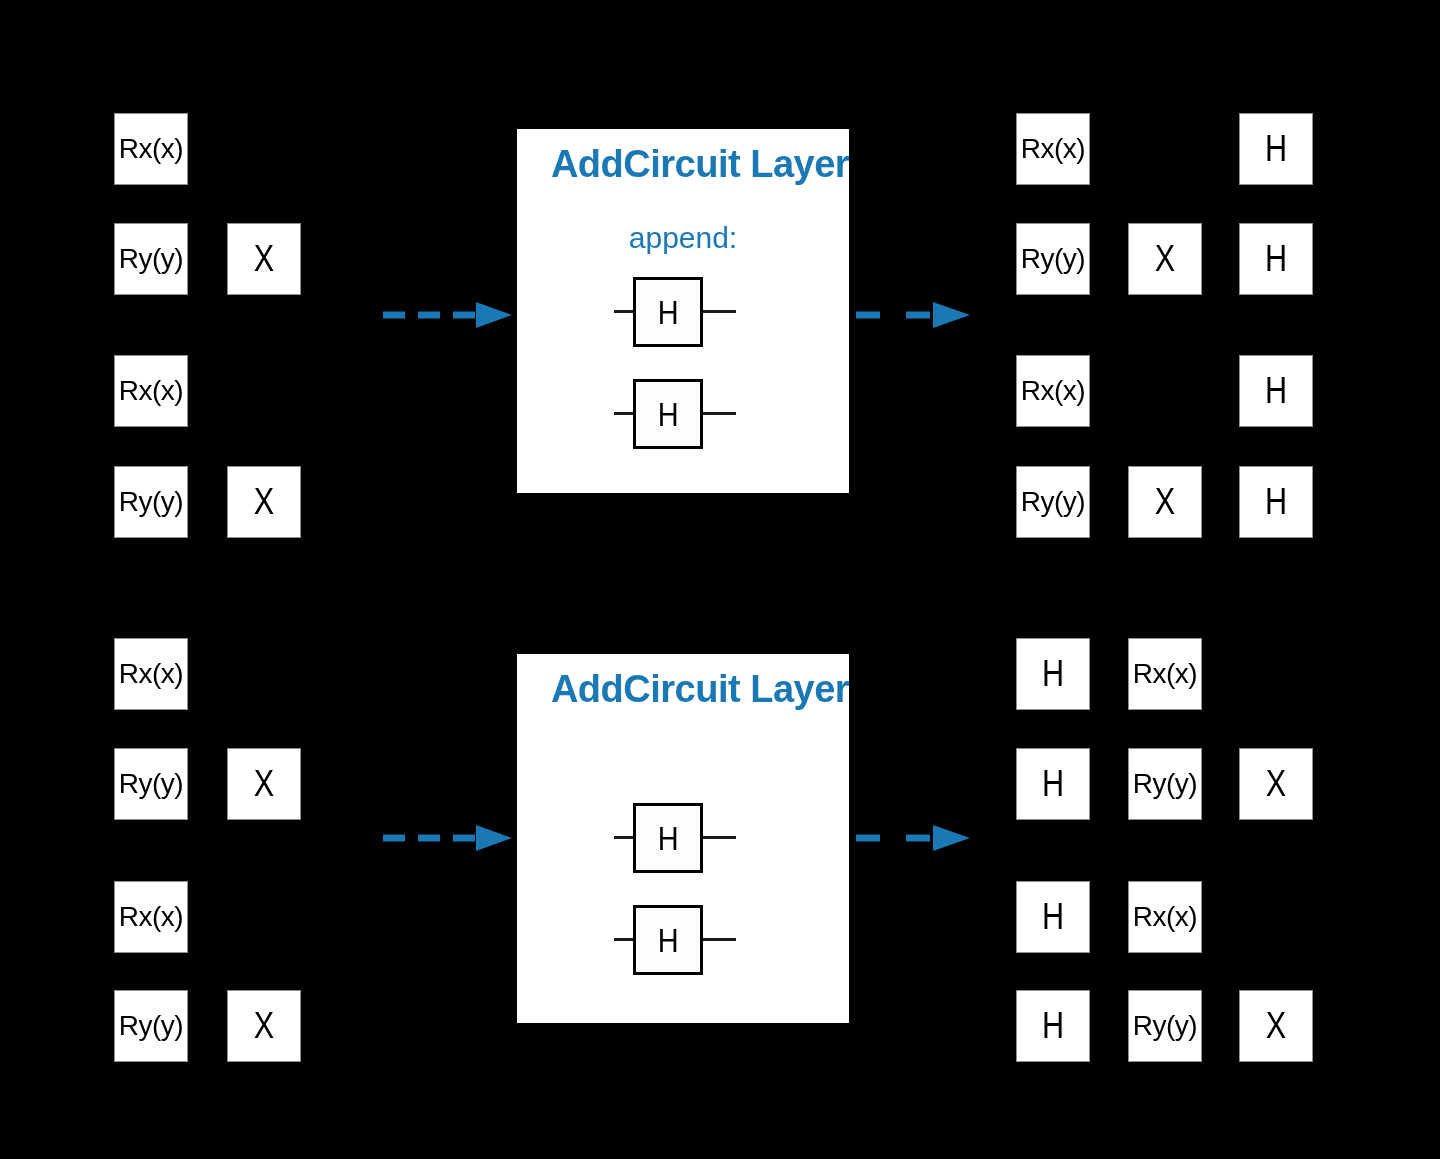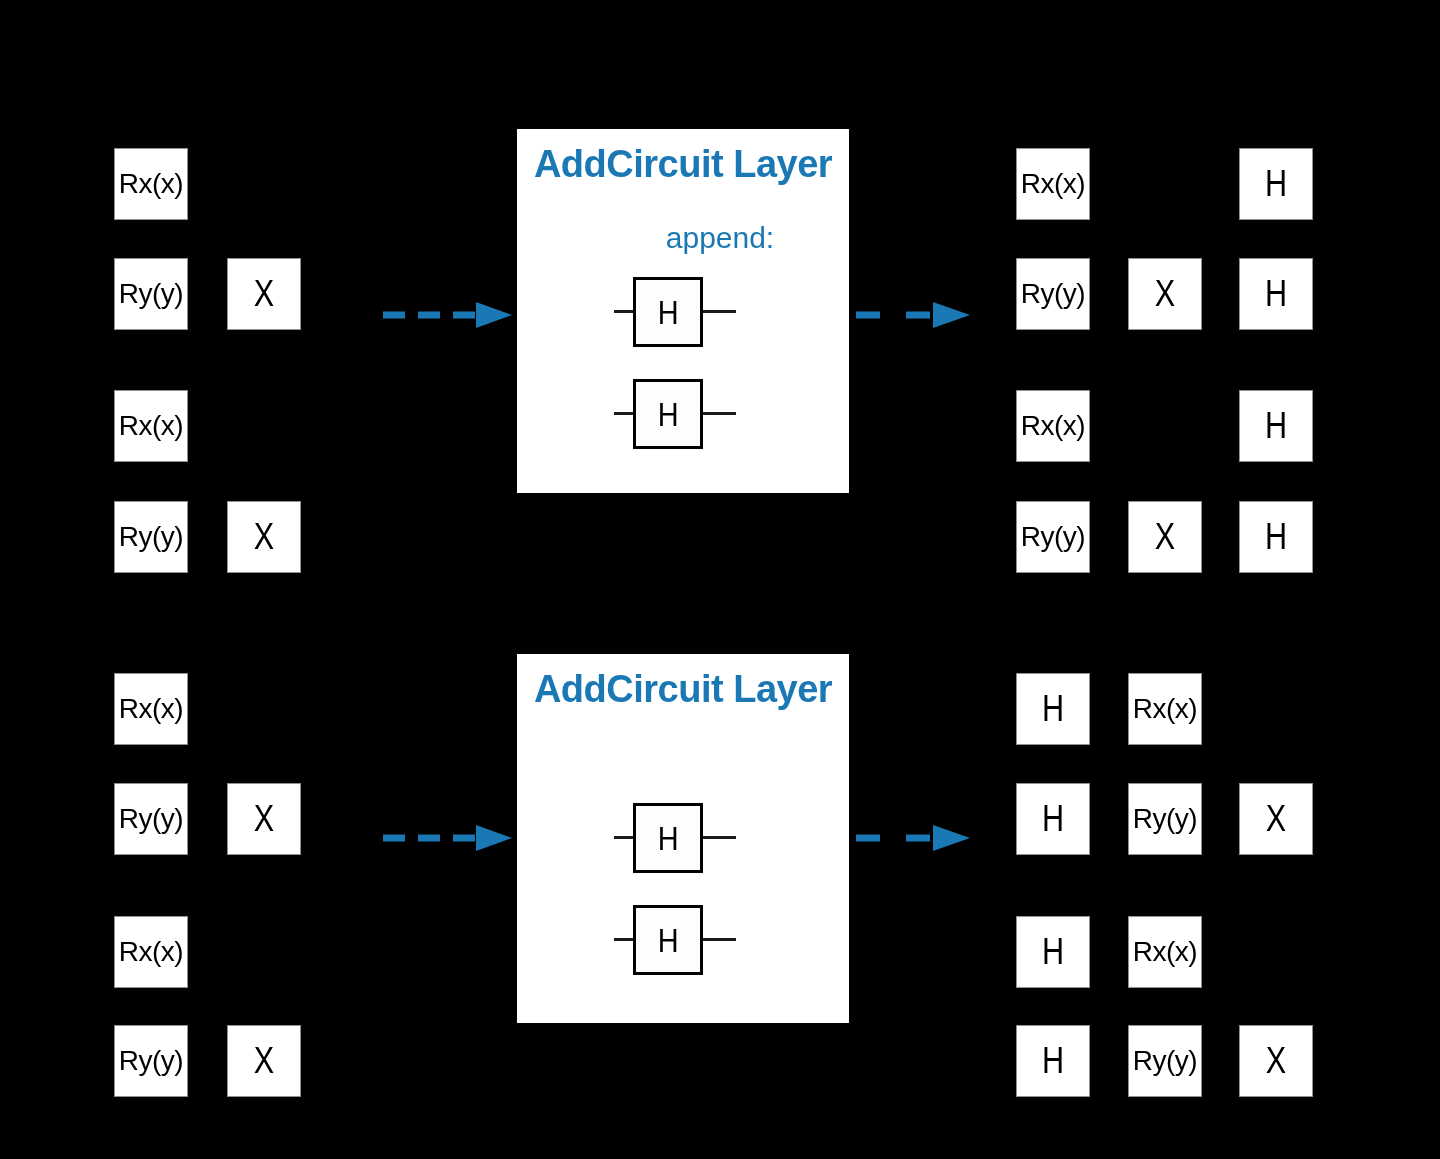--- a/index.html
+++ b/index.html
@@ -17,41 +17,40 @@
     position:relative;width:1440px;height:1159px;
     background:var(--background);overflow:hidden;
   }
   
   .gate{
     position:absolute;width:74px;height:72px;
     background:var(--gate-fill);
     border:1px solid var(--gate-border);
     display:flex;align-items:center;justify-content:center;
     color:#000;
-    margin-top:35px;
   }
   .gate .glabel{
     font-size:28px;color:#000;letter-spacing:-0.5px;white-space:nowrap;
   }
   .gate .letter{
     font-size:36px;color:#000;transform:scaleX(0.85);
   }
   
   .layer-box{
     position:absolute;left:517px;width:332px;
     background:var(--layer-fill);
   }
   .layer-title{
-    position:absolute;top:14px;left:0;width:100%;
+    position:absolute;top:14px;left:17px;width:100%;
     text-align:center;font-weight:bold;font-size:38px;
     color:var(--accent-blue);letter-spacing:-0.5px;
   }
   .layer-mode{
     position:absolute;top:92px;left:0;width:100%;
-    text-align:center;font-size:30px;color:var(--accent-blue);margin-left:37px;
+    text-align:center;font-size:30px;color:var(--accent-blue);
   }
   .hgate{
     position:absolute;left:116px;width:70px;height:70px;
     background:#fdfdfd;border:3px solid #000;
     display:flex;align-items:center;justify-content:center;
   }
   .hgate .letter{font-size:34px;color:#000;transform:scaleX(0.85);}
   .stub{position:absolute;height:3px;background:var(--wire-black);}
   .stub.sl{left:97px;width:19px;}
   .stub.sr{left:186px;width:33px;}

